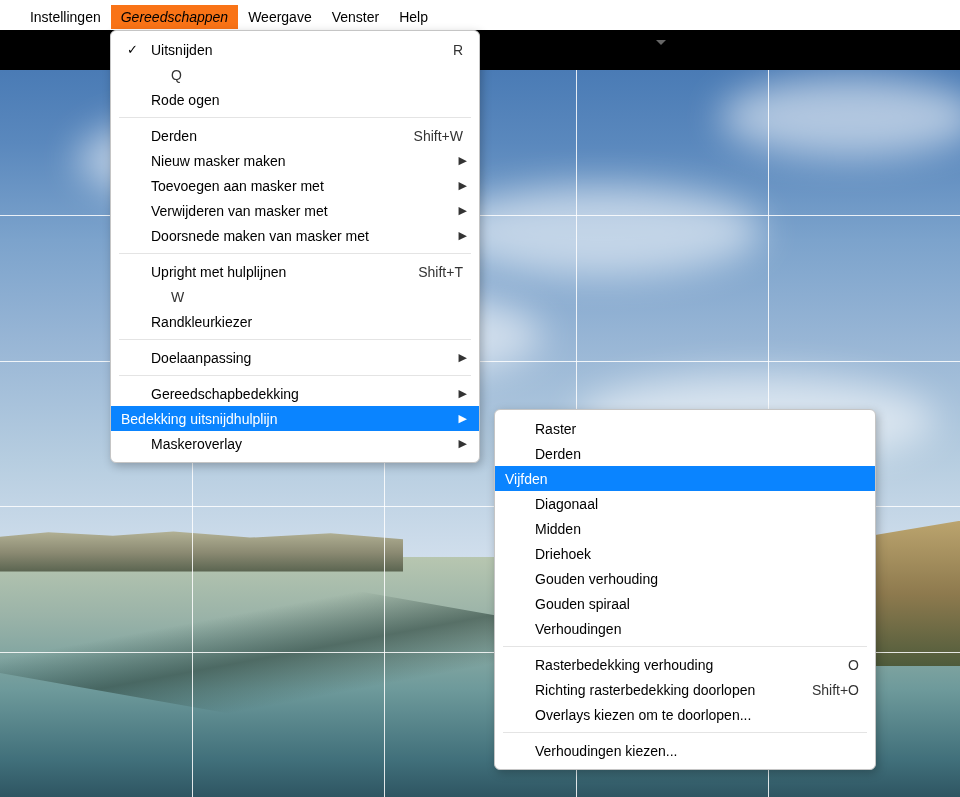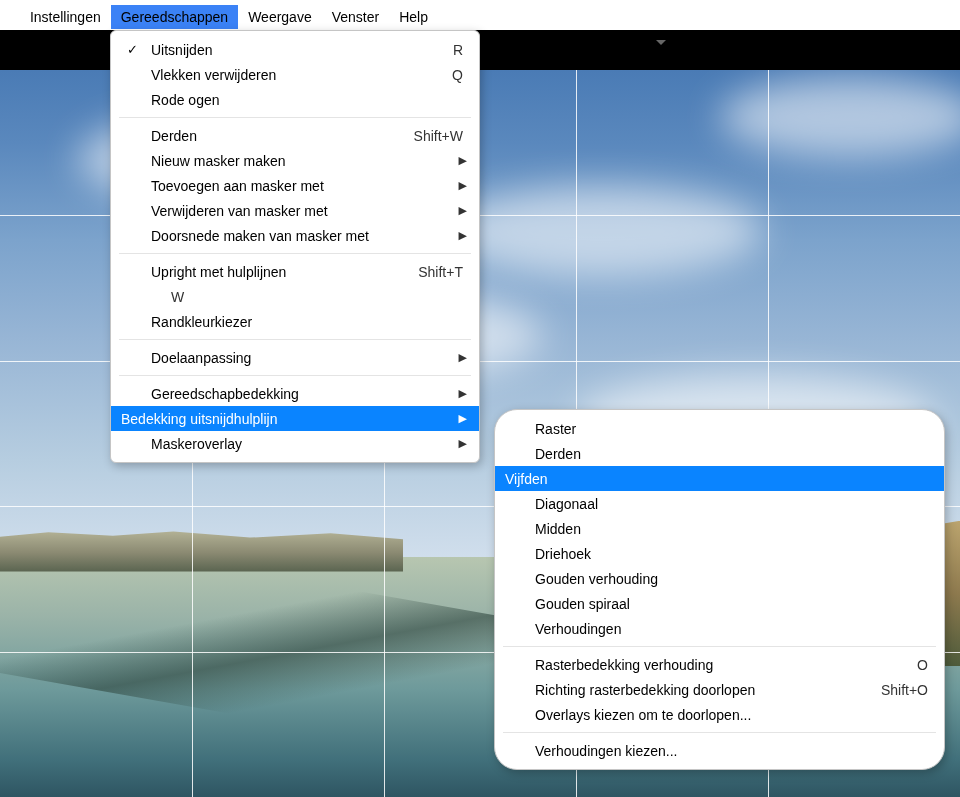--- a/index.html
+++ b/index.html
@@ -8,21 +8,21 @@
 
     
     .menubar {
       position: absolute; top: 0; left: 0; right: 0; height: 34px;
       background: #fff; display: flex; align-items: center; padding: 0 6px;
       border-bottom: 1px solid #d0d0d0;
     }
     .menubar-item {
       padding: 4px 10px; cursor: default; color: #000;
     }
-    .menubar-item.open { background: #3b82f6; }
+    .menubar-item.open { background: #f97316; font-style: italic; }
 
     
     .blackstrip { position: absolute; top: 30px; left: 0; right: 0; height: 40px; background: #000; }
     .tiny-tri {
       position: absolute; top: 40px; left: 656px; width: 0; height: 0;
       border-left: 5px solid transparent; border-right: 5px solid transparent;
       border-top: 5px solid #666;
     }
 
     
@@ -64,21 +64,21 @@
     .gh3 { top: 60%; left: 0; right: 0; height: 1px; }
     .gh4 { top: 80%; left: 0; right: 0; height: 1px; }
 
     
     .menu {
       position: absolute; background: #fff; border: 1px solid #c5c5c5;
       box-shadow: 2px 3px 10px rgba(0,0,0,.25); border-radius: 6px;
       padding: 6px 0; color: #000;
     }
     .menu1 { top: 30px; left: 110px; width: 370px; }
-    .menu2 { top: 409px; left: 494px; width: 451px; border-radius: 23px; }
+    .menu2 { top: 409px; left: 494px; width: 382px; }
 
     .menu-item {
       position: relative;
       display: flex; align-items: center;
       height: 25px; padding: 0 16px 0 40px;
       cursor: default;
       white-space: nowrap;
     }
     .menu-item .label { flex: 1; }
     .menu-item .shortcut { color: #333; margin-left: 20px; }
@@ -126,21 +126,20 @@
   <div class="gridline gh4"></div>
 </div>
 
 <div id="menu1" class="menu menu1">
     <div class="menu-item">
       <span class="check">✓</span>
       <span class="label">Uitsnijden</span>
       <span class="shortcut">R</span>
     </div>
     <div class="menu-item">
-      <span class="label">Vlekken verwijderen</span>
       <span class="shortcut">Q</span>
     </div>
     <div class="menu-item">
       <span class="label">Rode ogen</span>
     </div>
     <div class="menu-sep"></div>
     <div class="menu-item">
       <span class="label">Derden</span>
       <span class="shortcut">Shift+W</span>
     </div>

